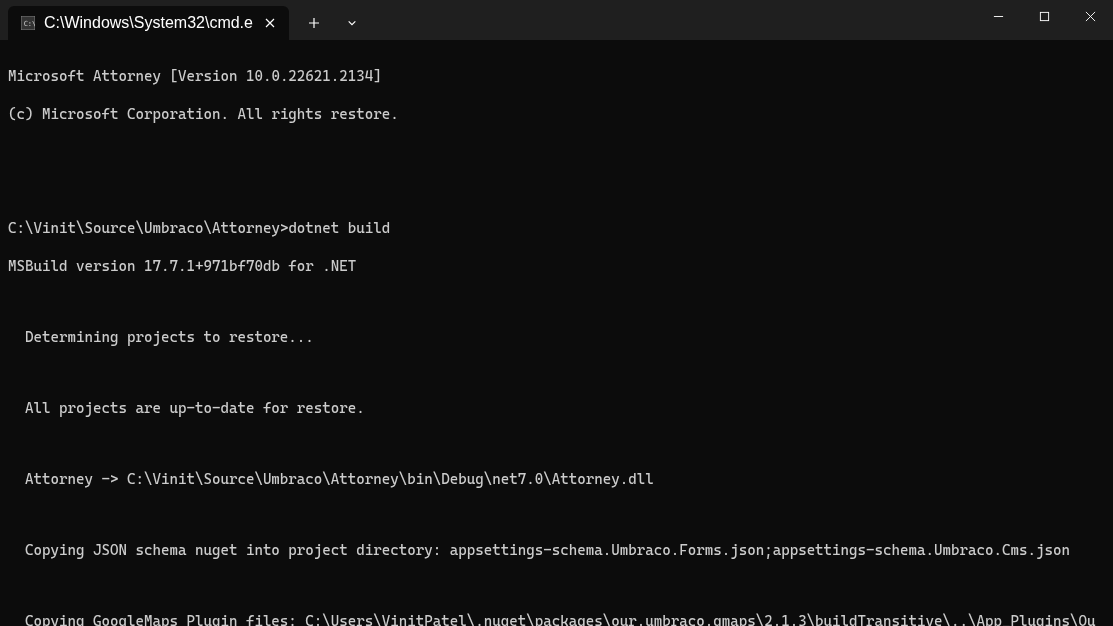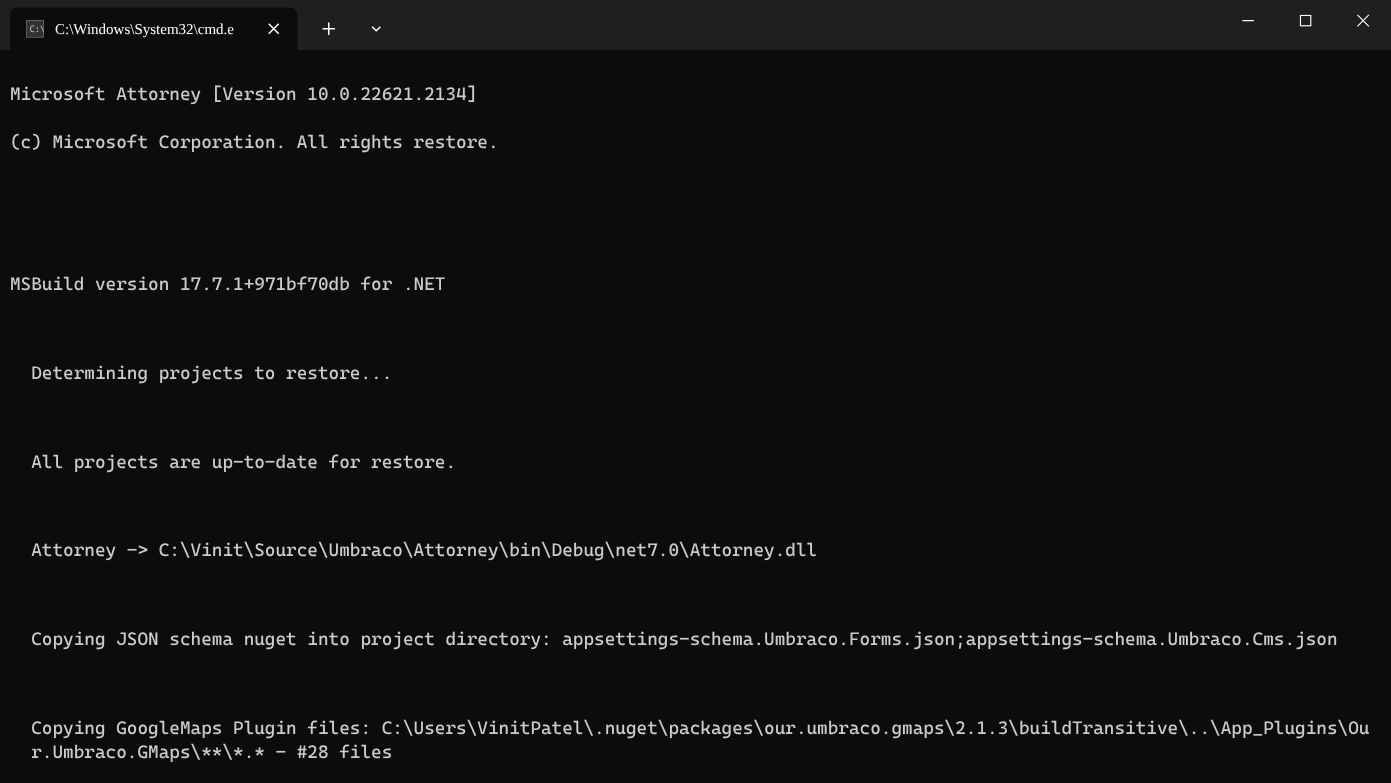--- a/index.html
+++ b/index.html
@@ -28,22 +28,22 @@
     margin-top: 6px;
     margin-left: 8px;
     gap: 8px;
   }
   .tab-icon {
     width: 16px; height: 16px;
     display: flex; align-items: center; justify-content: center;
   }
   .tab-icon svg { width: 14px; height: 14px; }
   .tab-title {
-    font-family: Liberation Serif, serif;
-    font-size: 12px;
+    font-family: Liberation Sans, sans-serif;
+    font-size: 16px;
     color: #ffffff;
     flex: 1;
     white-space: nowrap; overflow: hidden;
   }
   .tab-close {
     width: 18px; height: 18px;
     display: flex; align-items: center; justify-content: center;
     border-radius: 3px;
     color: #ffffff;
   }
@@ -128,20 +128,21 @@
         </svg>
     </div>
   </div>
 </div>
 
 <div class="terminal">
 <span class="line">Microsoft Attorney [Version 10.0.22621.2134]</span>
 <span class="line">(c) Microsoft Corporation. All rights restore.</span>
 <span class="line">&nbsp;</span>
 <span class="line">&nbsp;</span>
+<span class="line"><span>C:\Vinit\Source\Umbraco\Attorney&gt;</span><span>dotnet build</span></span>
 <span class="line">MSBuild version 17.7.1+971bf70db for .NET</span>
 <span class="line indent1">Determining projects to restore...</span>
 <span class="line indent1">All projects are up-to-date for restore.</span>
 <span class="line indent1">Attorney -&gt; C:\Vinit\Source\Umbraco\Attorney\bin\Debug\net7.0\Attorney.dll</span>
 <span class="line indent1">Copying JSON schema nuget into project directory: appsettings-schema.Umbraco.Forms.json;appsettings-schema.Umbraco.Cms.json</span>
 <span class="line indent1">Copying GoogleMaps Plugin files: C:\Users\VinitPatel\.nuget\packages\our.umbraco.gmaps\2.1.3\buildTransitive\..\App_Plugins\Our.Umbraco.GMaps\**\*.* - #28 files</span>
 <span class="line">&nbsp;</span>
 
 
 

